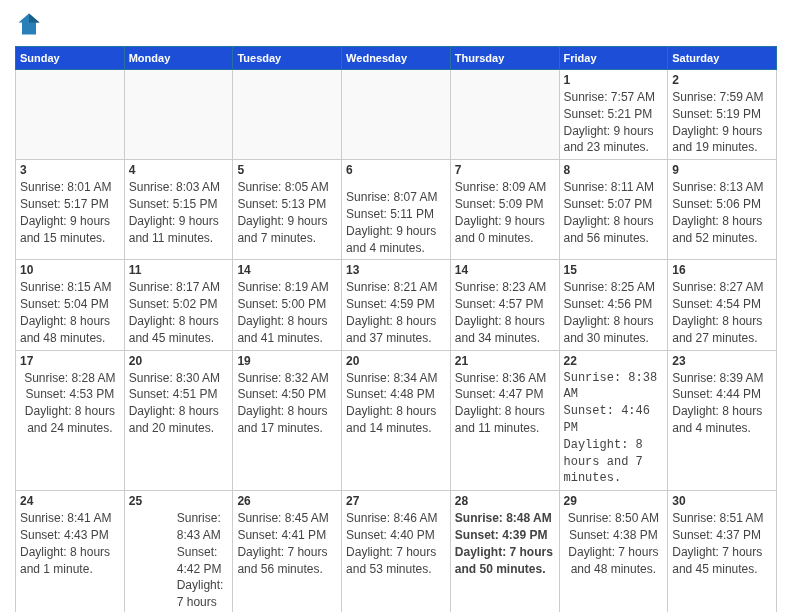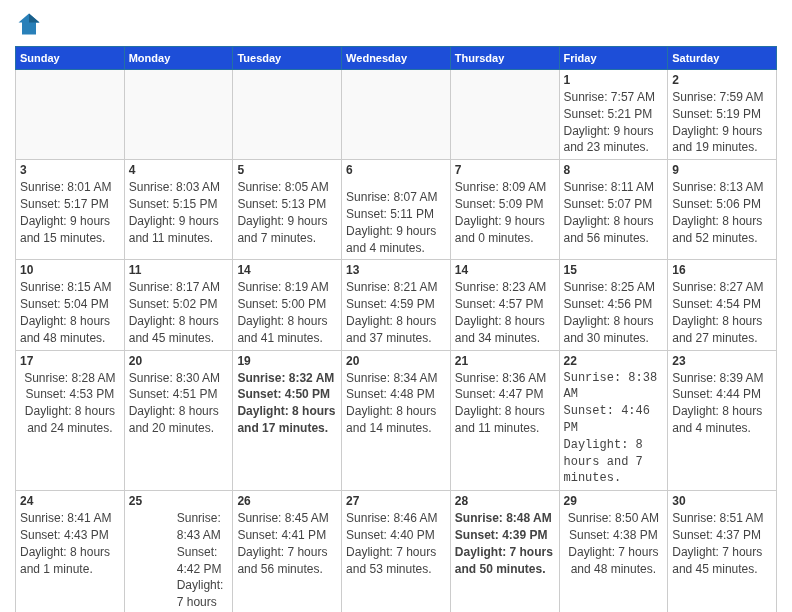--- a/index.html
+++ b/index.html
@@ -246,21 +246,21 @@
 Daylight: 8 hours and 24 minutes.</div>
           </td>
           <td>
             <span class="day-number">20</span>
             <div class="day-info" style="white-space: pre-line;">Sunrise: 8:30 AM
 Sunset: 4:51 PM
 Daylight: 8 hours and 20 minutes.</div>
           </td>
           <td>
             <span class="day-number">19</span>
-            <div class="day-info" style="white-space: pre-line; font-weight: bold;">Sunrise: 8:32 AM
+            <div class="day-info" style="white-space: pre-line;">Sunrise: 8:32 AM
 Sunset: 4:50 PM
 Daylight: 8 hours and 17 minutes.</div>
           </td>
           <td>
             <span class="day-number">20</span>
             <div class="day-info" style="white-space: pre-line;">Sunrise: 8:34 AM
 Sunset: 4:48 PM
 Daylight: 8 hours and 14 minutes.</div>
           </td>
           <td>

